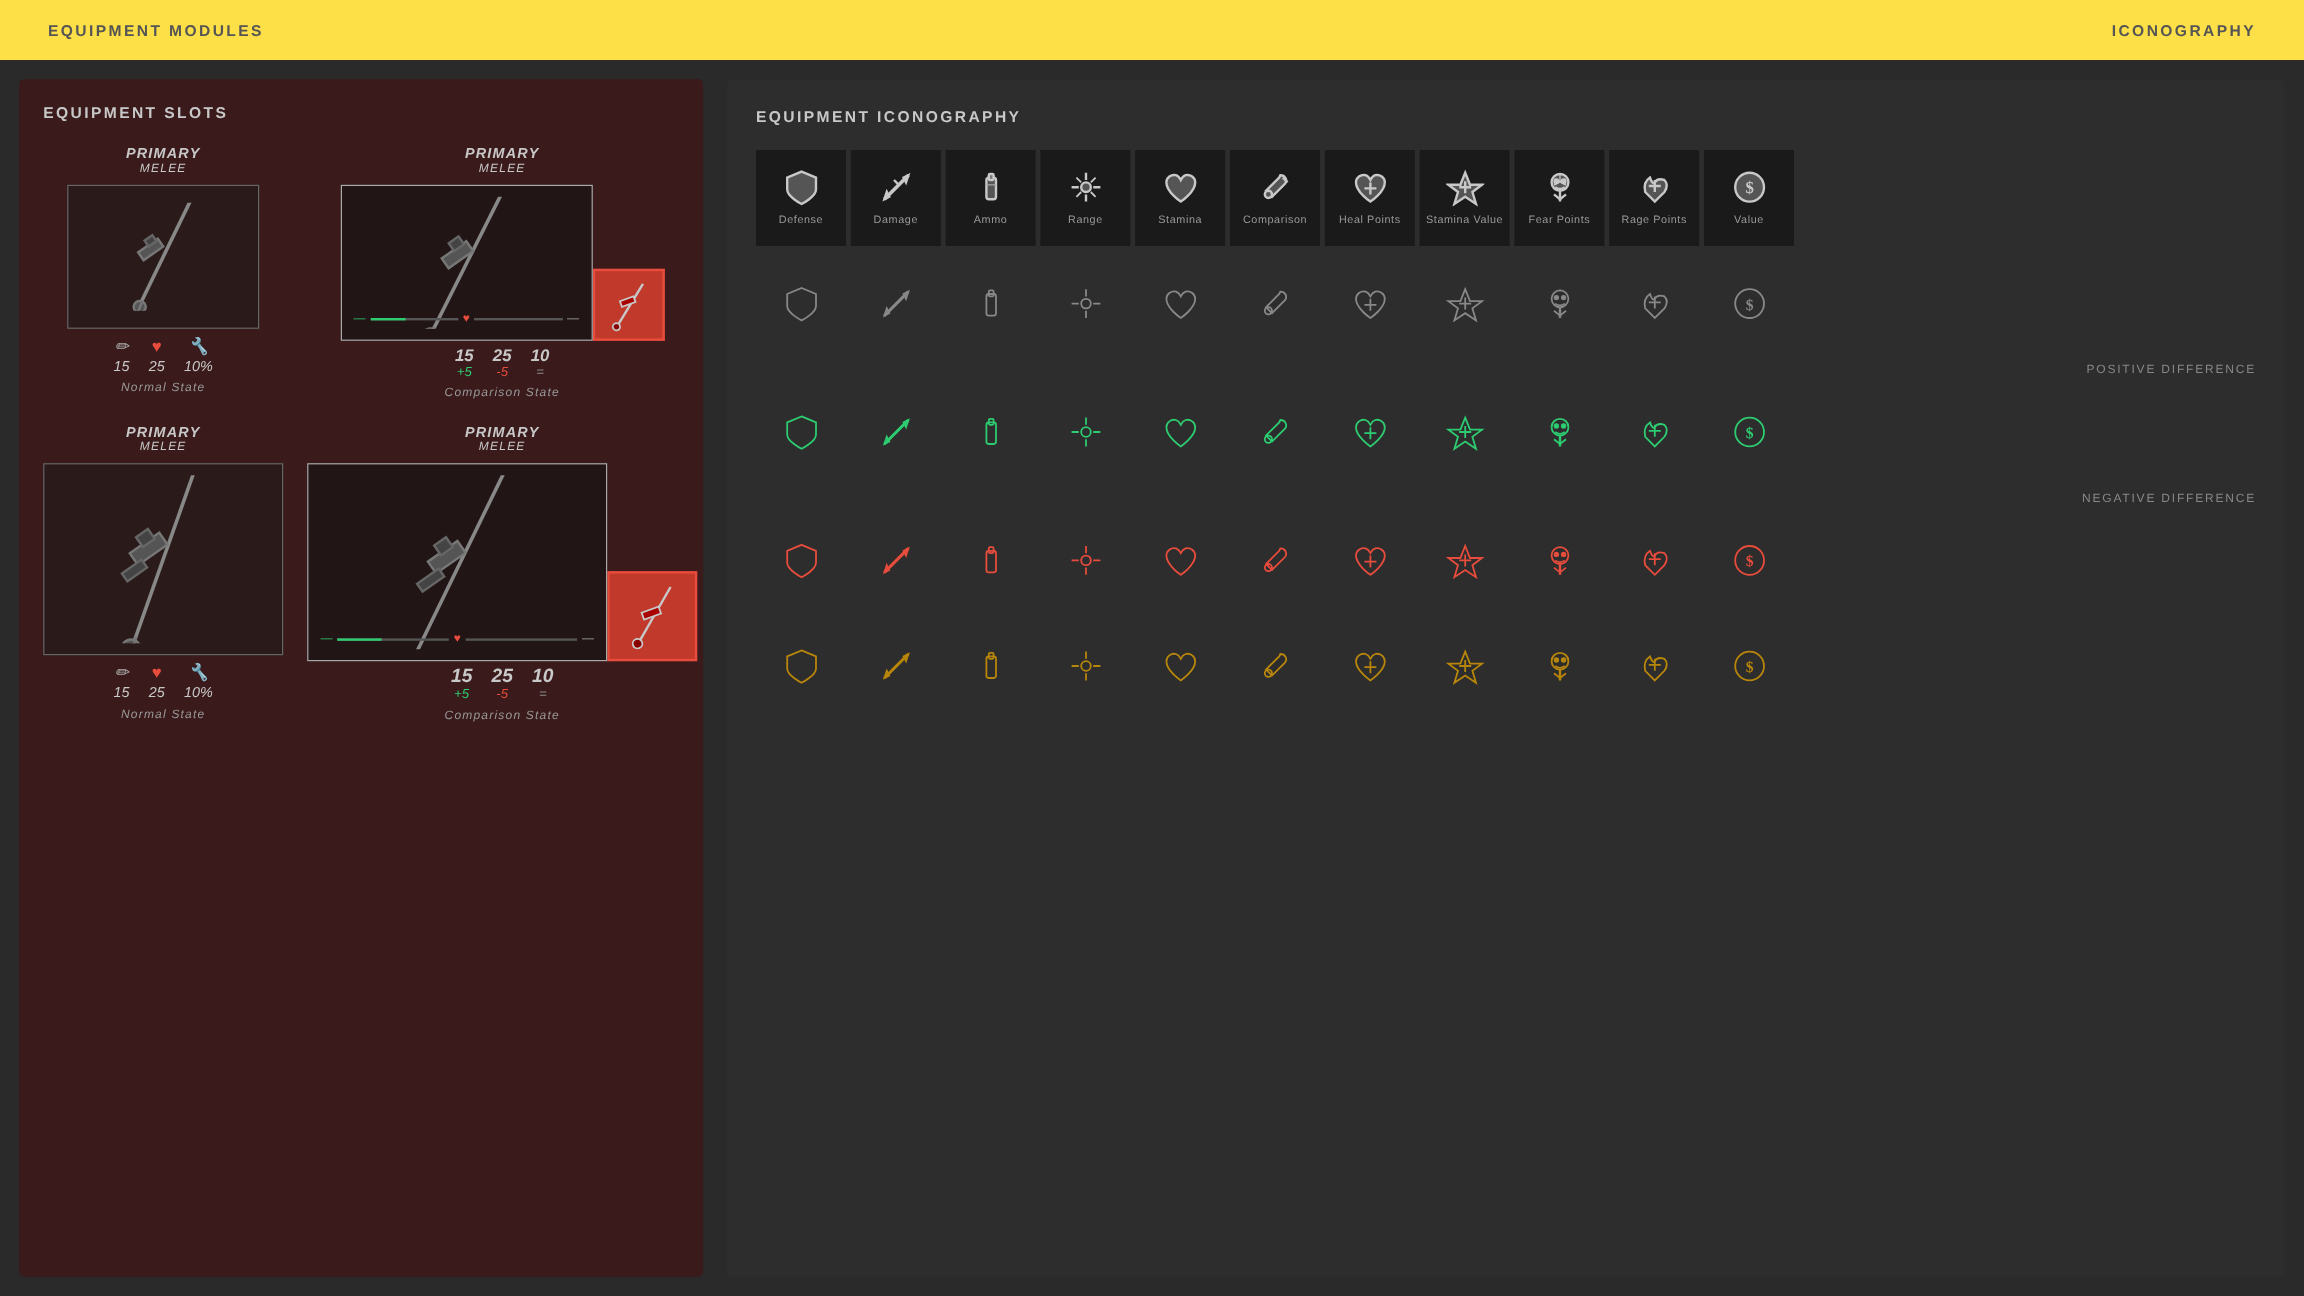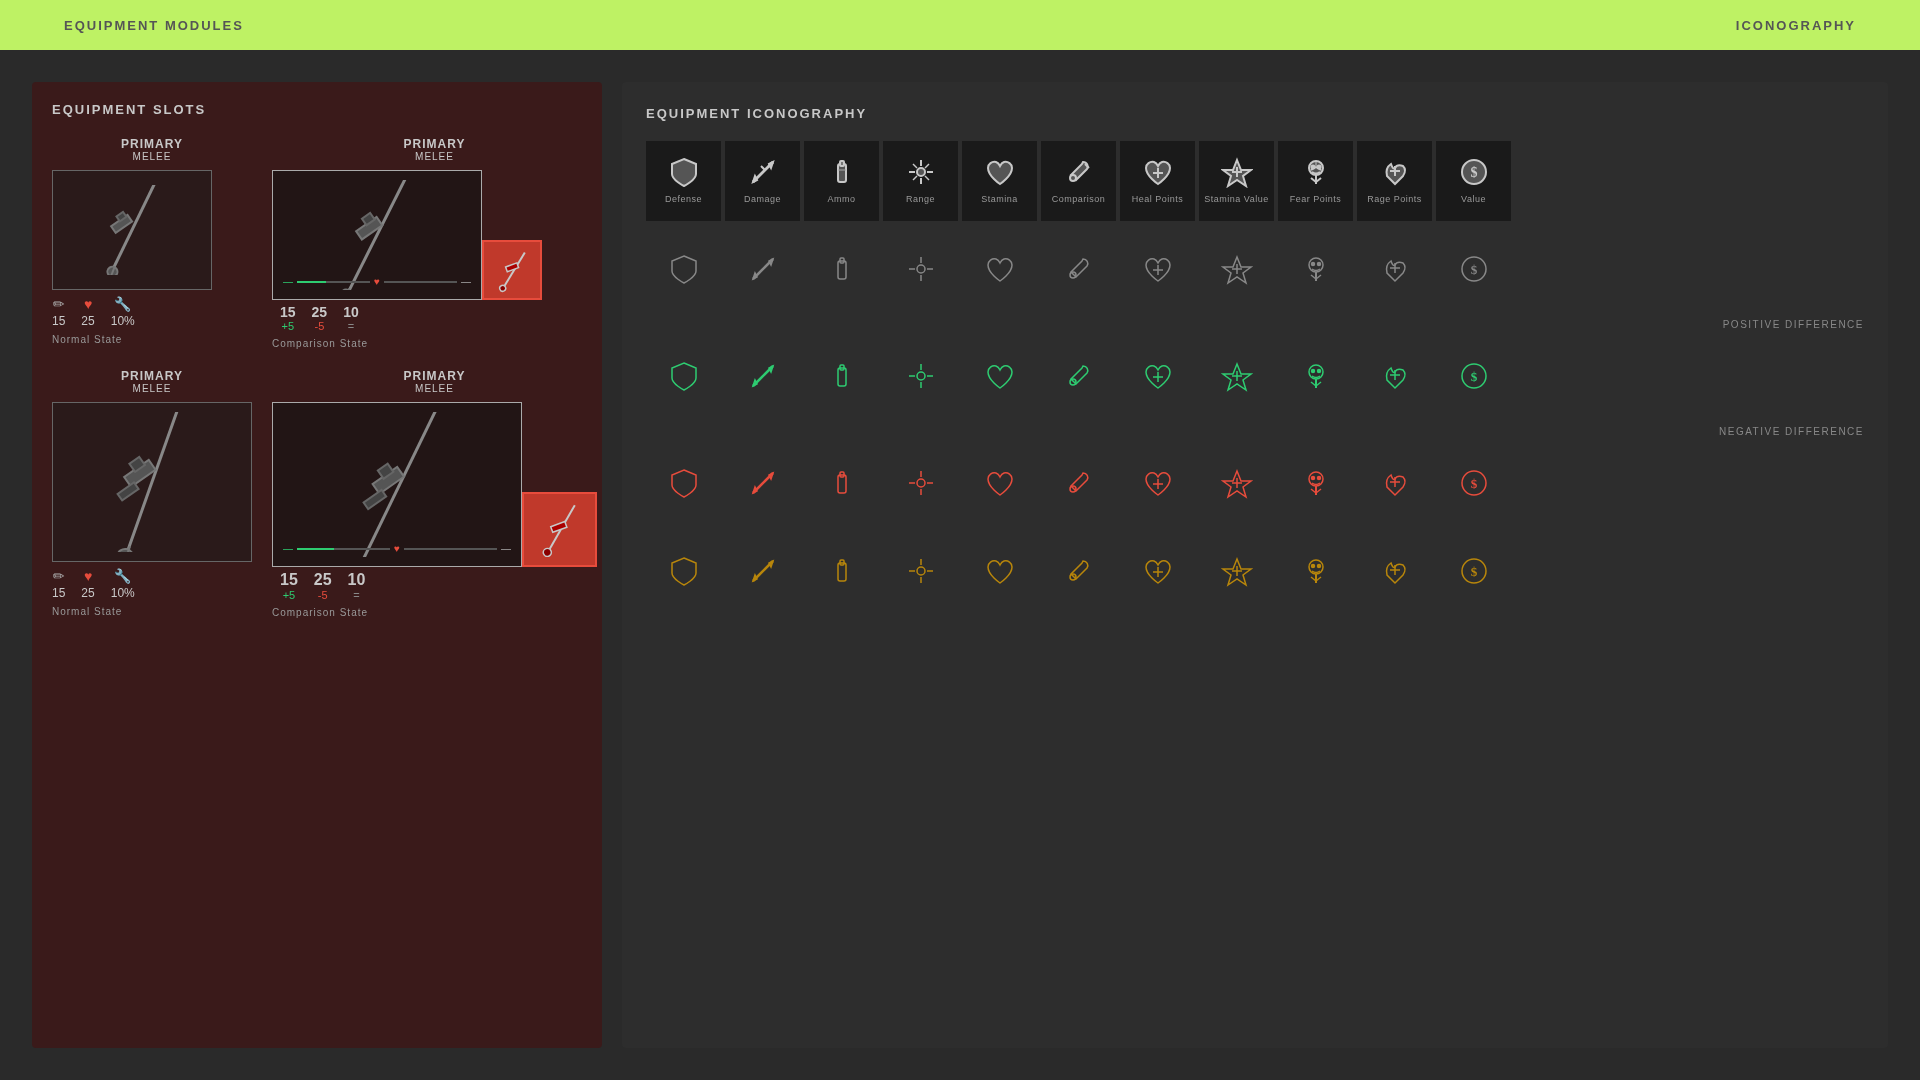--- a/index.html
+++ b/index.html
@@ -9,34 +9,34 @@
       width: 1920px;
       height: 1080px;
       overflow: hidden;
       display: flex;
       flex-direction: column;
     }
     .top-bar {
       display: flex;
       justify-content: space-between;
       align-items: center;
-      padding: 8px 64px;
-      background: #bef264;
+      padding: 8px 40px;
+      background: #fde047;
       height: 50px;
     }
     .top-bar-title {
       font-size: 13px;
       letter-spacing: 2px;
       color: #555;
       font-weight: 600;
     }
     .main-content {
       display: flex;
       flex: 1;
-      padding: 32px;
+      padding: 16px;
       gap: 20px;
     }
     
     .left-panel {
       background: #3a1a1a;
       border-radius: 4px;
       width: 570px;
       padding: 20px;
       flex-shrink: 0;
     }
@@ -48,20 +48,22 @@
       margin-bottom: 20px;
     }
     .equipment-grid {
       display: grid;
       grid-template-columns: 1fr 1fr;
       gap: 20px;
     }
     .equipment-slot {
       display: flex;
       flex-direction: column;
+      align-items: center;
+      font-style: italic;
     }
     .slot-label {
       text-align: center;
       margin-bottom: 8px;
     }
     .slot-label-primary {
       font-size: 12px;
       letter-spacing: 1px;
       color: #c8c8c8;
       font-weight: 700;

